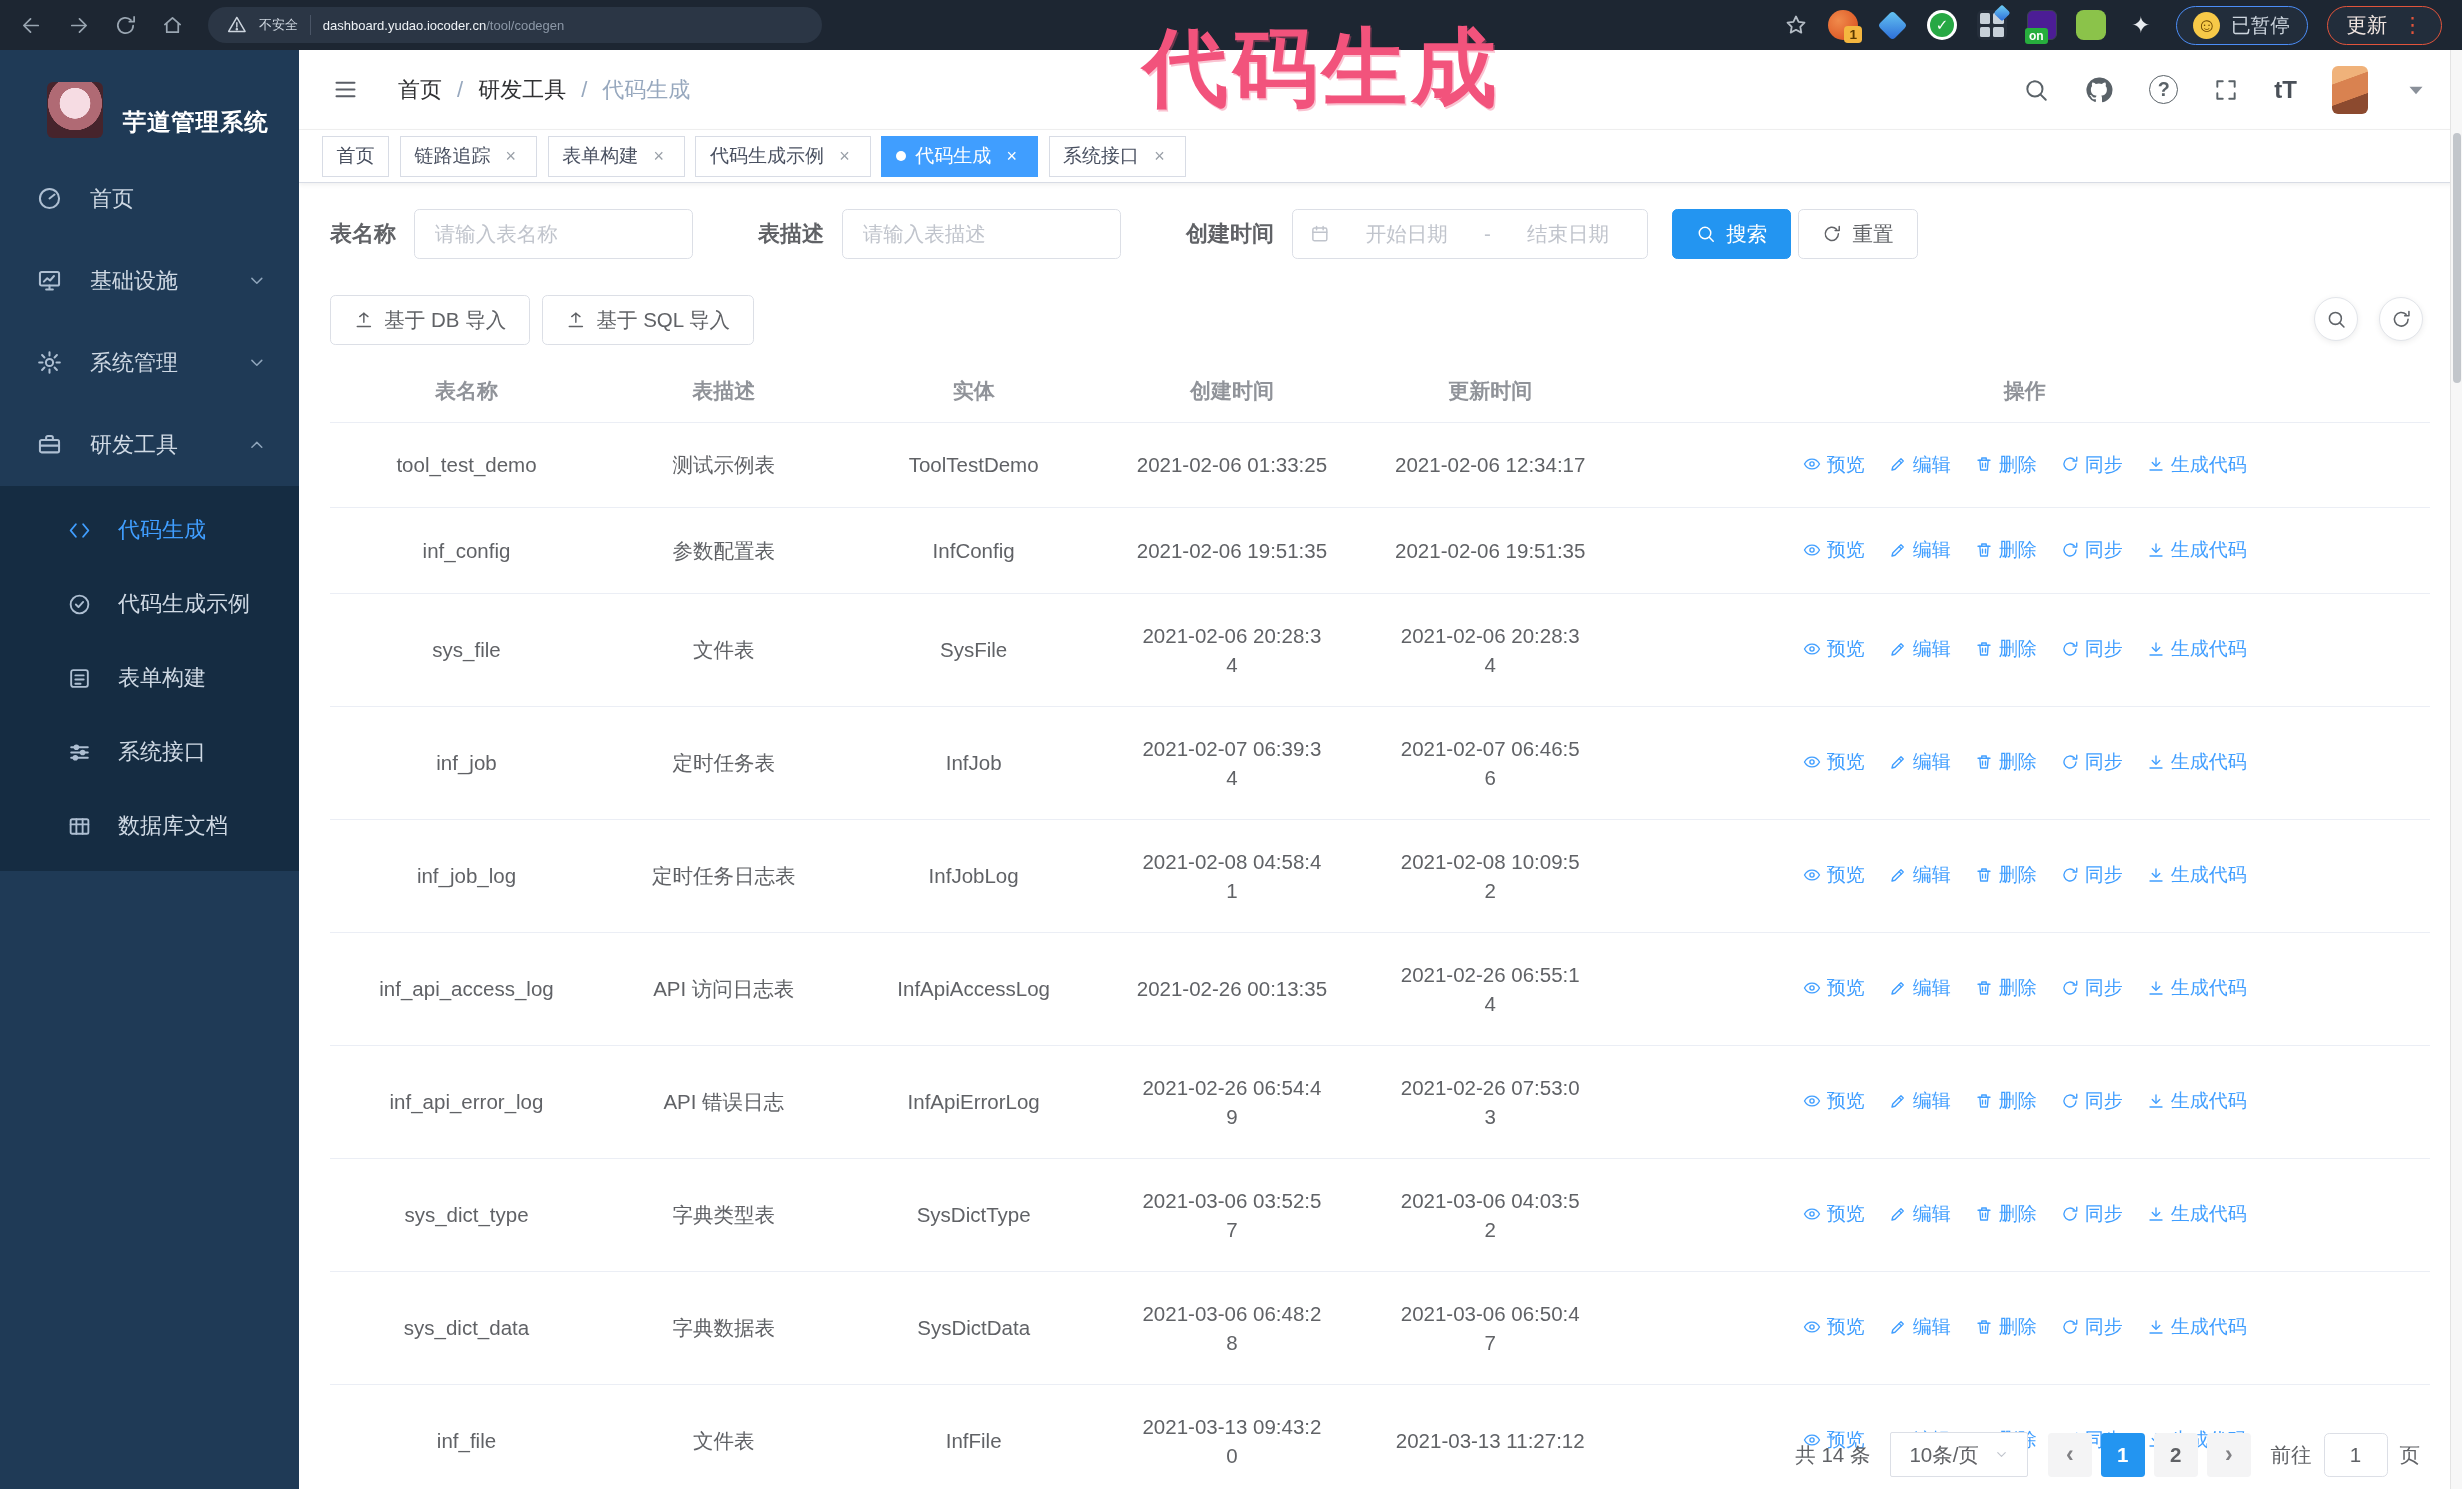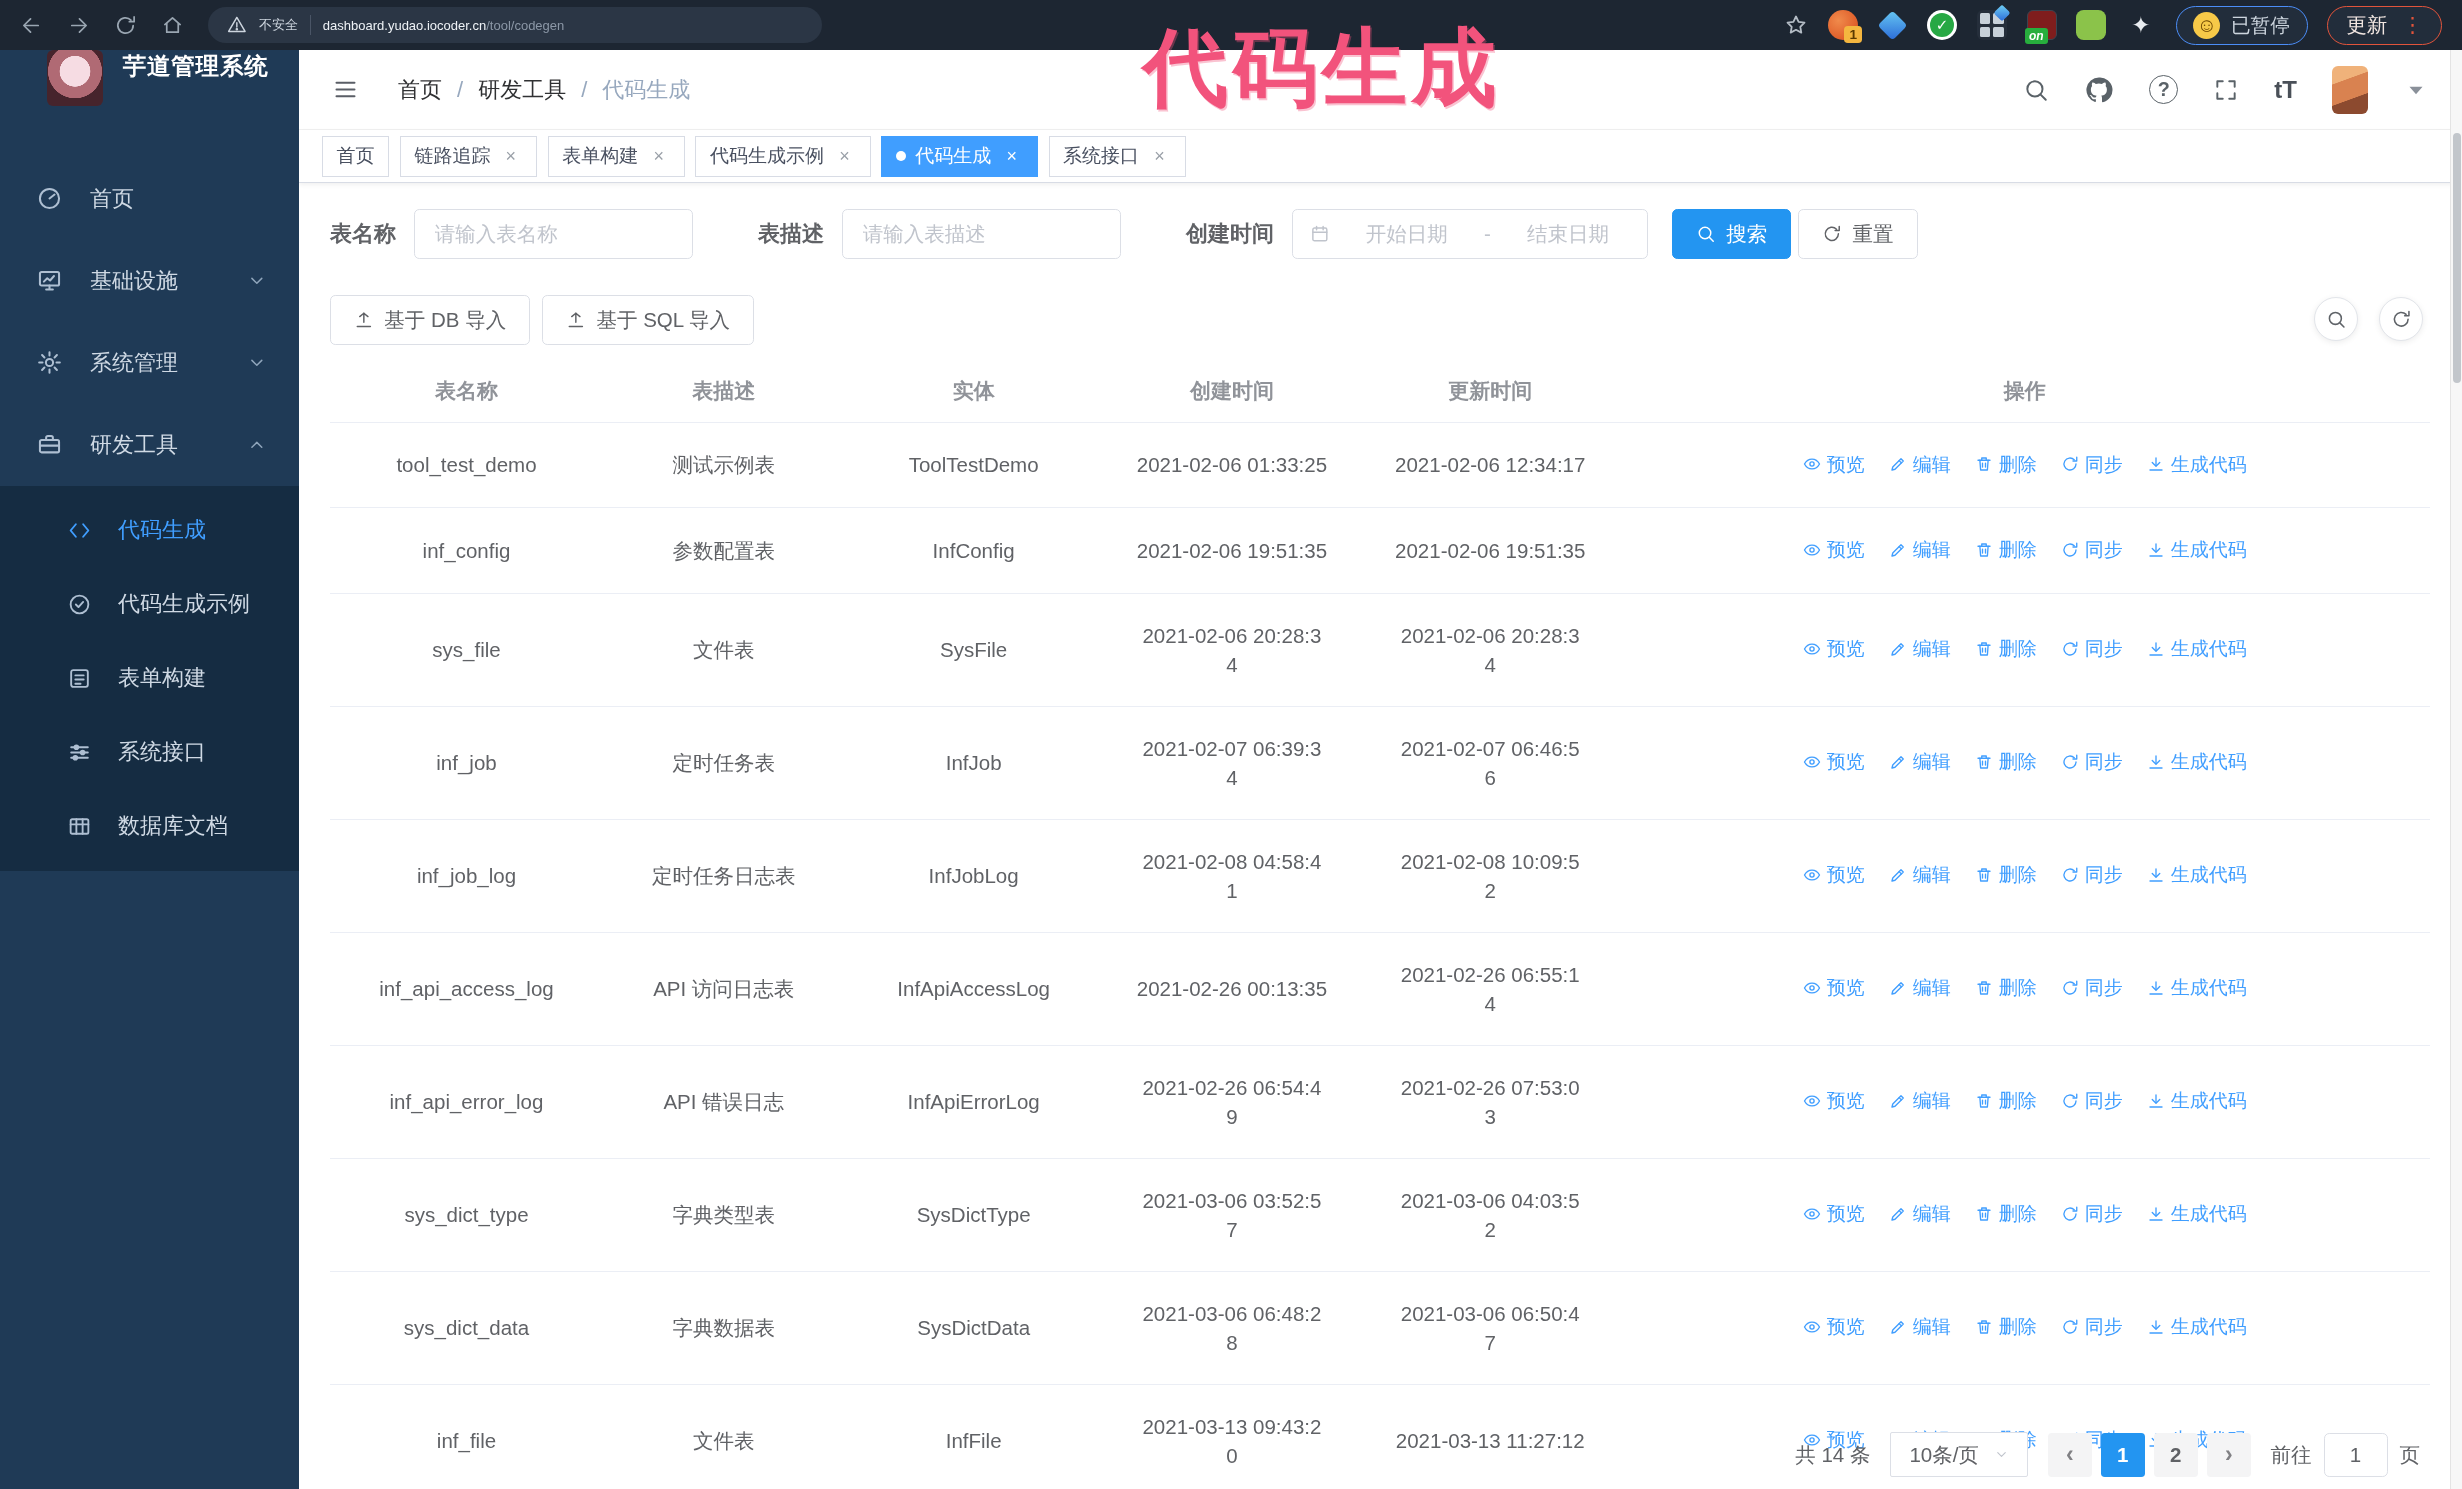--- a/index.html
+++ b/index.html
@@ -25,40 +25,40 @@
     font-size:13.6px; padding:0.8px 5.3px; border-radius:3.8px; font-weight:700; }
   .chip-gem { background:linear-gradient(135deg,#66c6f2,#2b6bd8); width:21px; height:21px; transform:rotate(45deg); border-radius:3.8px; }
   .chip-check { background:#fff; border-radius:50%; }
   .chip-check .inner { width:24px; height:24px; border-radius:50%; background:#27a844; color:#fff;
     display:flex; align-items:center; justify-content:center; font-size:15px; }
   .chip-grid { background:#44506033; }
   .chip-grid .g { display:grid; grid-template-columns:10.6px 10.6px; gap:3px; }
   .chip-grid .g i { width:10.6px; height:10.6px; background:#c8d1da; border-radius:1.5px; }
   .chip-grid .gem { position:absolute; right:-1.5px; top:-3px; width:12px; height:12px;
     background:linear-gradient(135deg,#6fd0f5,#2b6bd8); transform:rotate(45deg); border-radius:2.3px; }
-  .chip-dark { background:#7f1d1d; border:0.8px solid #3a4450;font-style:italic; }
+  .chip-dark { background:#4c1d95; border:0.8px solid #3a4450; }
   .chip-dark .on { position:absolute; left:-3px; bottom:-4.5px; background:#27ae3d; color:#fff;
     font-size:12px; padding:0.8px 4.5px; border-radius:3px; font-weight:700; }
   .chip-droid { background:#8bc34a; border-radius:7.6px; }
   .chip-puzzle { color:#e8ecf0; font-size:23px; }
   .paused-pill { height:39px; border:1.5px solid #4b8df8; border-radius:21px; background:#222d3b;
     display:flex; align-items:center; gap:10.6px; padding:0 16.7px; color:#cdd5de; font-size:19.7px; }
   .emoji-face { width:27px; height:27px; border-radius:50%; background:#f7c948; color:#6b4400;
     display:inline-flex; align-items:center; justify-content:center; font-size:19.7px; }
   .update-btn { height:39px; border:1.5px solid #e2543b; border-radius:21px; background:#222d3b;
     display:flex; align-items:center; gap:15px; padding:1px 18px; color:#f2e7e2; font-size:20.5px;justify-content:center; }
   .update-btn .dots { color:#e2543b; font-size:21px; letter-spacing:0; }
 
   
   .overlay-title { position:absolute; left:1143px; top:10.6px; z-index:60; font-size:85px; font-weight:700;
     letter-spacing:4.5px; text-shadow:1.5px 1.5px 0 rgba(242,83,124,.35); }
 
   
   .sidebar { position:absolute; left:0; top:50px; width:299px; bottom:0; background:#1f3a56; z-index:30; }
-  .logo-row { height:88px; display:flex; align-items:flex-start; padding-left:47px; gap:19.7px; }
+  .logo-row { height:88px; display:flex; align-items:flex-end; padding-left:47px; gap:19.7px; }
   .logo-img { width:56px; height:56px; border-radius:6px;
     background:radial-gradient(circle at 50% 38%, #f6dce3 0 34%, #b06a74 35% 60%, #46242c 61%); }
   .logo-title { color:#fff; font-size:23.5px; font-weight:700; letter-spacing:0.8px; }
   .menu { margin-top:19.7px; }
   .menu-item { height:82px; display:flex; align-items:center; padding:0 32px 0 36px; gap:27px;
     color:#cfd9e4; font-size:22px; cursor:pointer; }
   .menu-item .icon { font-size:27px; color:#aebfd2; }
   .menu-item .chev { margin-left:auto; font-size:19.7px; color:#8fa5bb; }
   .submenu { background:#152c42; padding:7.6px 0; }
   .submenu-item { height:74px; display:flex; align-items:center; padding-left:67px; gap:26px;

